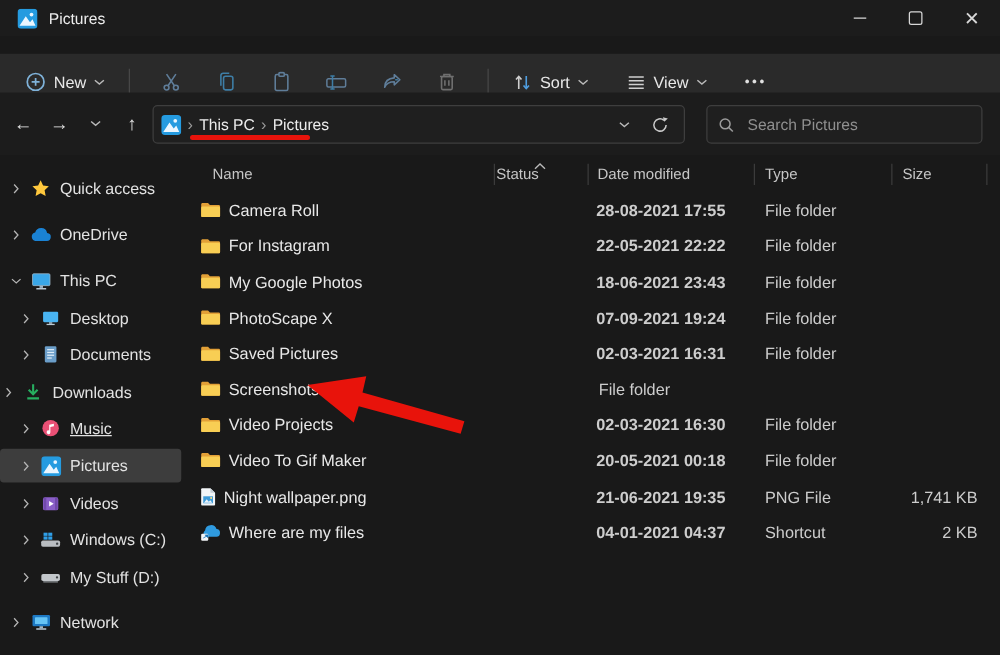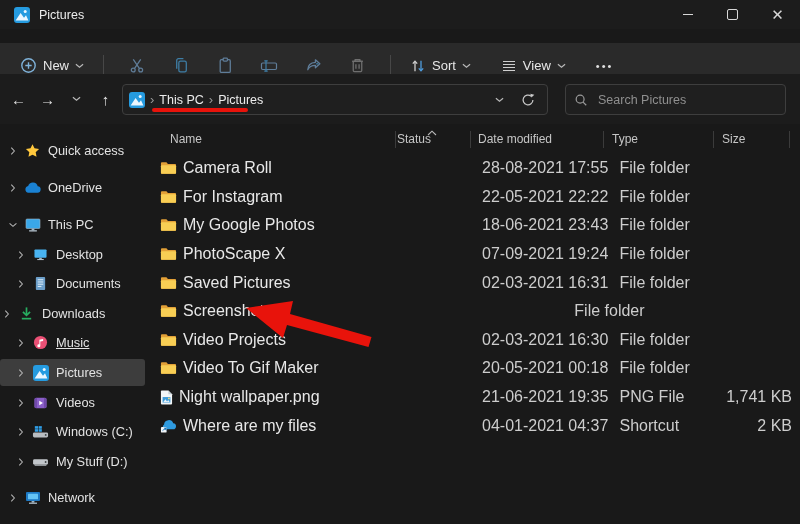--- a/index.html
+++ b/index.html
@@ -64,25 +64,25 @@
   .h-name{width:240px;padding-left:15px;}
   .h-status{width:75px;padding-left:2px;text-align:center;}
   .h-date{width:133px;padding-left:8px;}
   .h-type{width:110px;padding-left:9px;}
   .h-size{width:77px;padding-left:9px;}
   .h-status::before,.h-date::before,.h-type::before,.h-size::before,.h-size::after{
      content:"";position:absolute;left:0;top:7px;bottom:6px;width:1px;background:#3b3b3b;}
   .h-size::after{left:auto;right:0;}
   .sort-caret{position:absolute;left:272px;top:1px;}
   .rows{position:absolute;top:30px;left:0;right:0;}
-  .frow{display:flex;height:28.6px;align-items:center;font-size:16px;color:#cdcdcd;justify-content:space-between;}
+  .frow{display:flex;height:28.6px;align-items:center;font-size:13px;color:#cdcdcd;}
   .cell{box-sizing:border-box;white-space:nowrap;overflow:hidden;}
   .c-name{width:240px;display:flex;align-items:center;padding-left:5px;gap:6px;color:#e8e8e8;}
   .c-status{width:75px;}
-  .c-date{width:133px;padding-left:7px;}
+  .c-date{width:133px;padding-left:7px;font-weight:bold;}
   .c-type{width:110px;padding-left:9px;}
   .c-size{width:77px;text-align:right;padding-right:8px;}
 
   
   .anno-underline{position:absolute;left:152px;top:108px;width:96px;height:4px;
                   background:#e8130b;border-radius:2px;z-index:30;}
   .anno-arrow{position:absolute;left:0;top:0;width:800px;height:524px;z-index:30;pointer-events:none;}
 </style>
 </head>
 <body>

